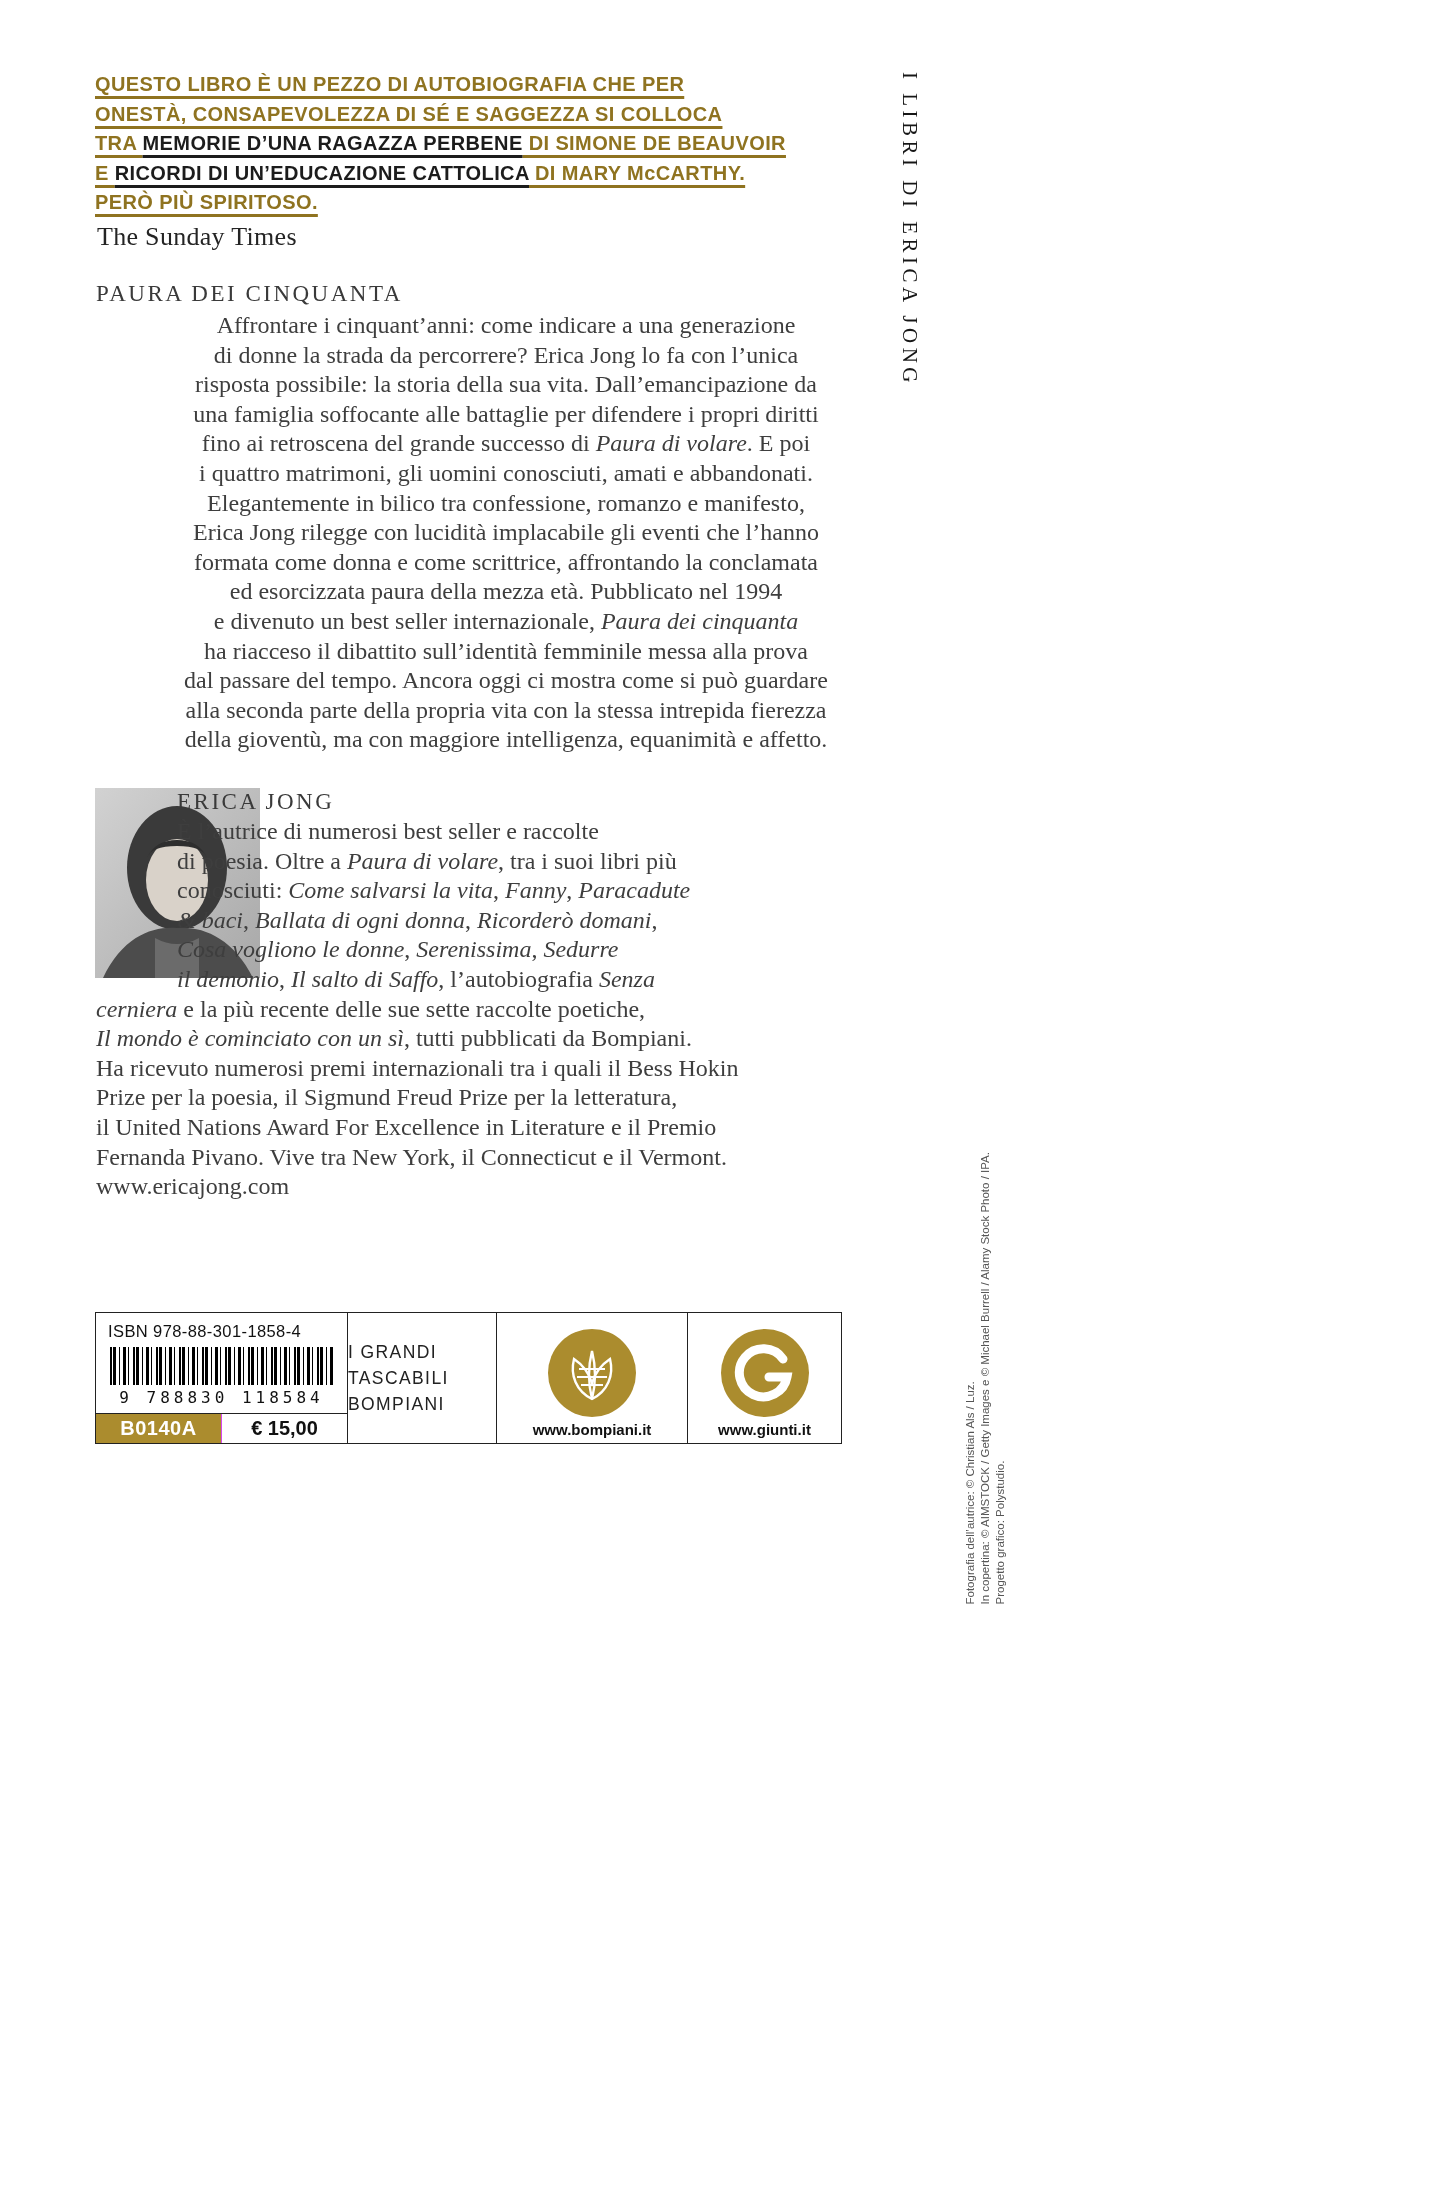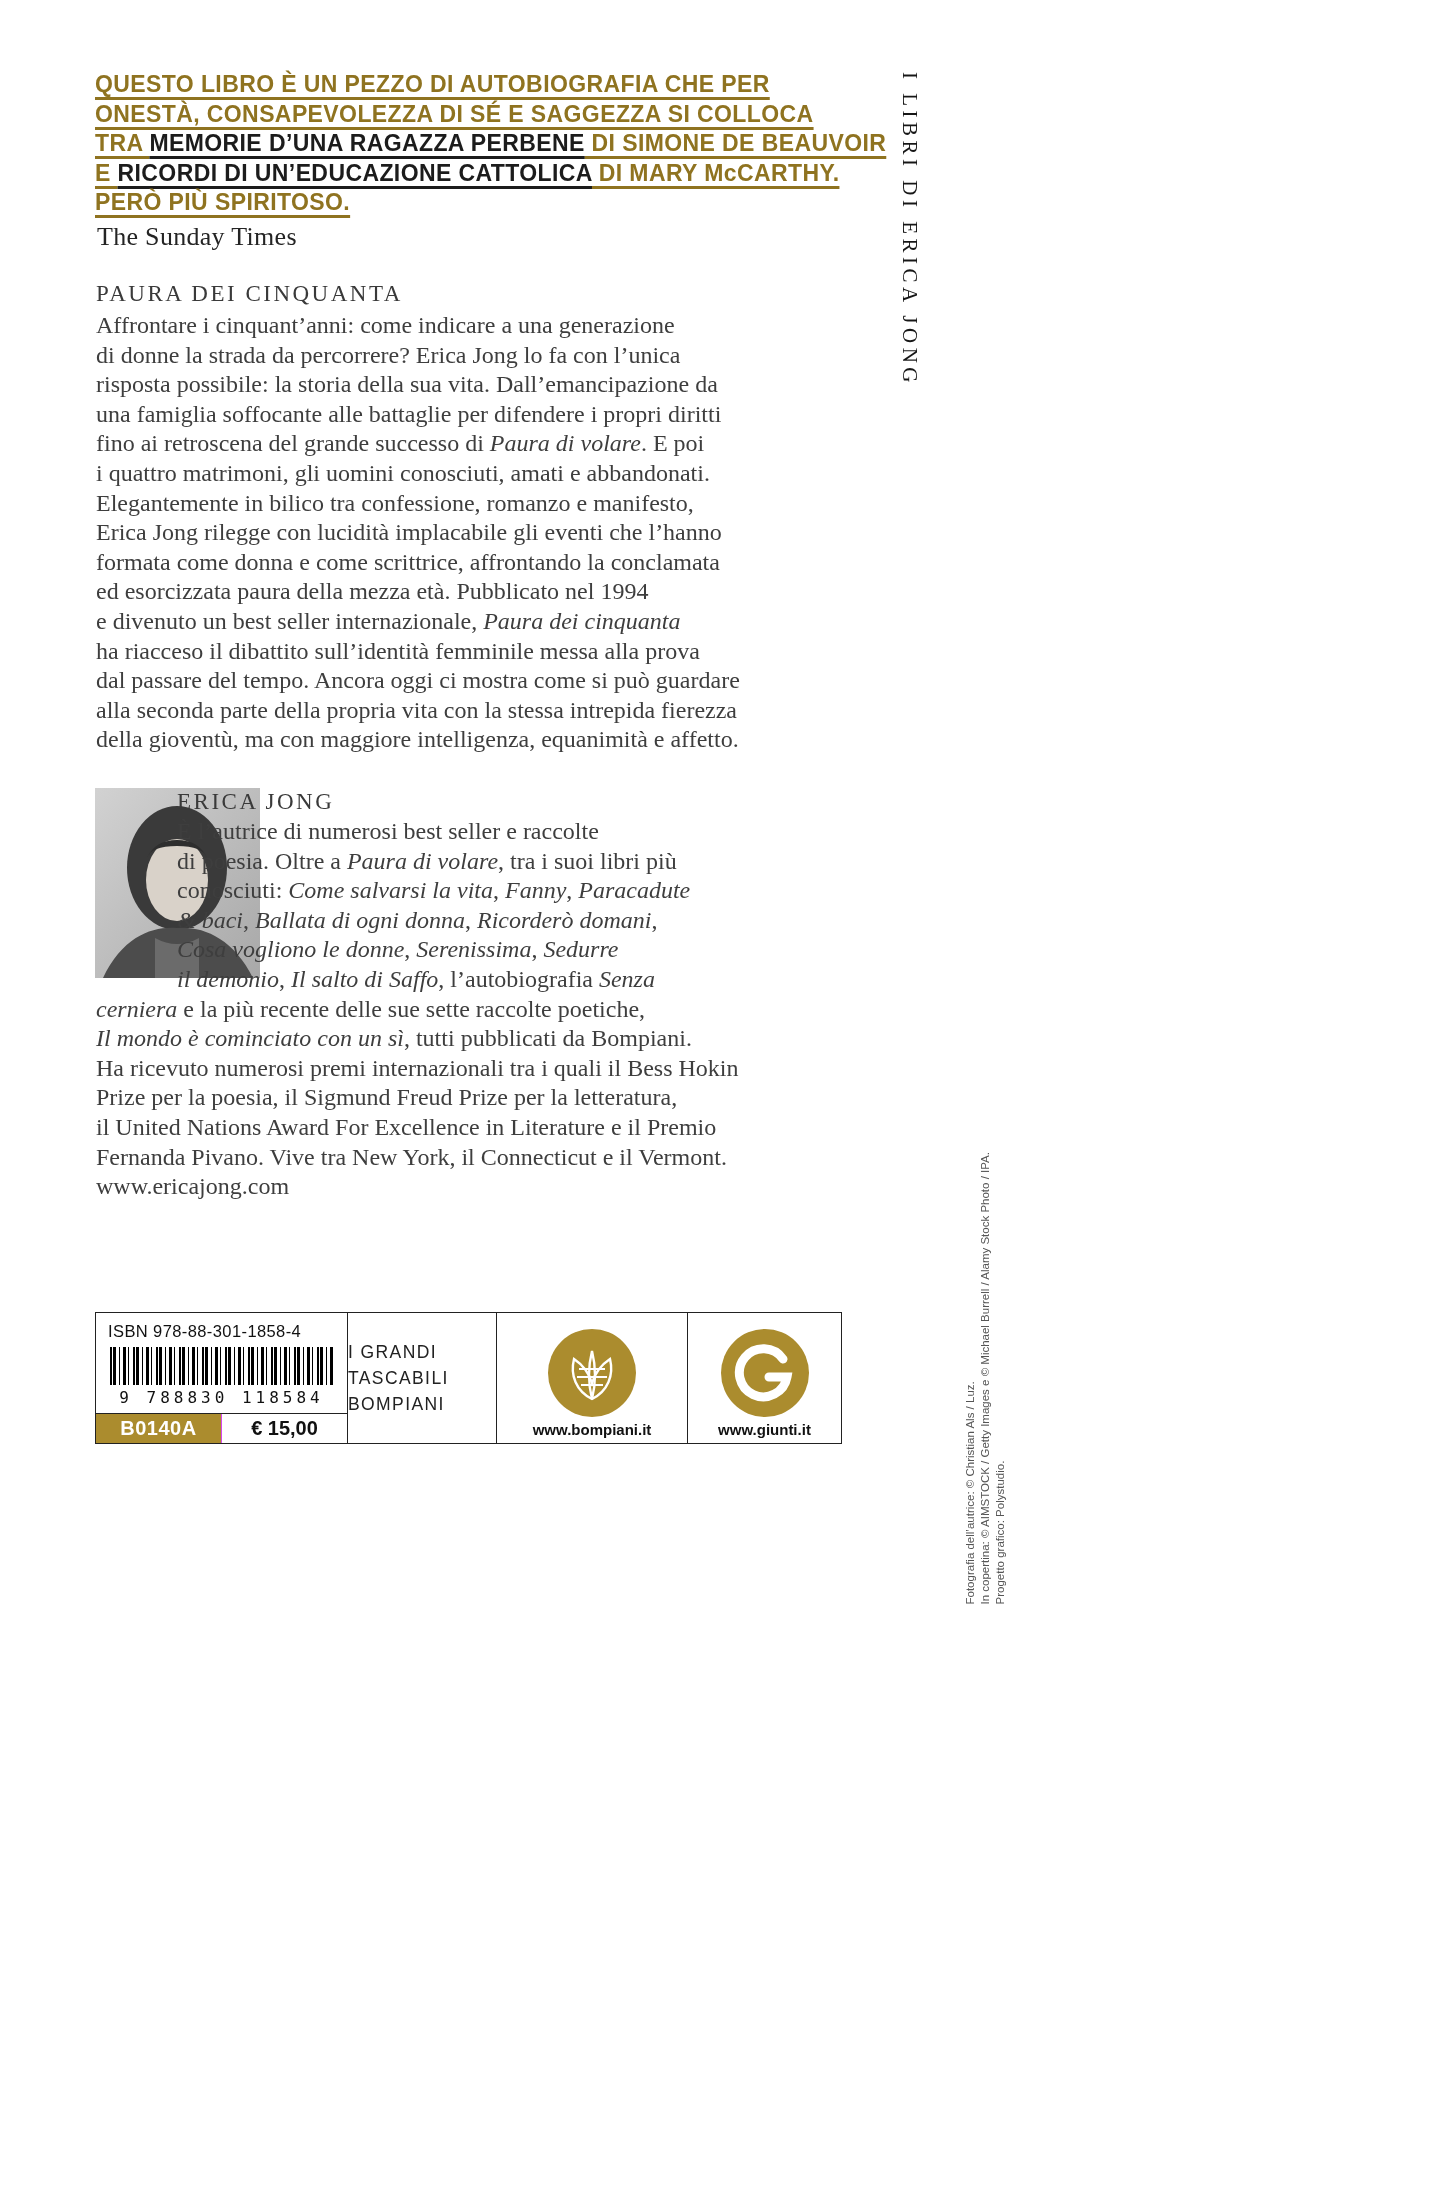--- a/index.html
+++ b/index.html
@@ -10,40 +10,40 @@
   }
   html,body{margin:0;padding:0;background:#ffffff;}
   .page{
     position:relative;width:1445px;height:2205px;background:#ffffff;overflow:hidden;
     font-family:"Liberation Serif", serif;color:var(--body);
   }
   
   .quote{
     position:absolute;left:95px;top:70px;
     font-family:"Liberation Sans", sans-serif;font-weight:bold;
-    font-size:23px;line-height:29.5px;letter-spacing:0.4px;
+    font-size:20px;line-height:29.5px;letter-spacing:0.4px;
   }
   .quote .ln{white-space:nowrap;}
   .quote .seg{text-decoration:underline;text-decoration-thickness:2.5px;text-underline-offset:5px;}
   .c-gold{color:var(--gold);}
   .c-black{color:var(--ink);}
   .attribution{
     position:absolute;left:97px;top:222px;
     font-size:26px;color:#242424;letter-spacing:0.3px;
   }
   
   .syn-heading{
     position:absolute;left:96px;top:281px;
     font-size:23px;letter-spacing:2.5px;color:#3a3a3a;
   }
   .synopsis{
     position:absolute;left:96px;top:311px;width:820px;
     font-size:24px;line-height:29.6px;color:var(--body);
   }
-  .synopsis .ln{white-space:nowrap;}
+  .synopsis .ln{white-space:nowrap;text-align:center;}
   em{font-style:italic;}
   
   .author-photo{
     position:absolute;left:95px;top:788px;width:165px;height:190px;overflow:hidden;
   }
   .bio{
     position:absolute;left:96px;top:786px;width:840px;
     font-size:24px;line-height:29.6px;color:var(--body);
   }
   .bio .ln{white-space:nowrap;}

